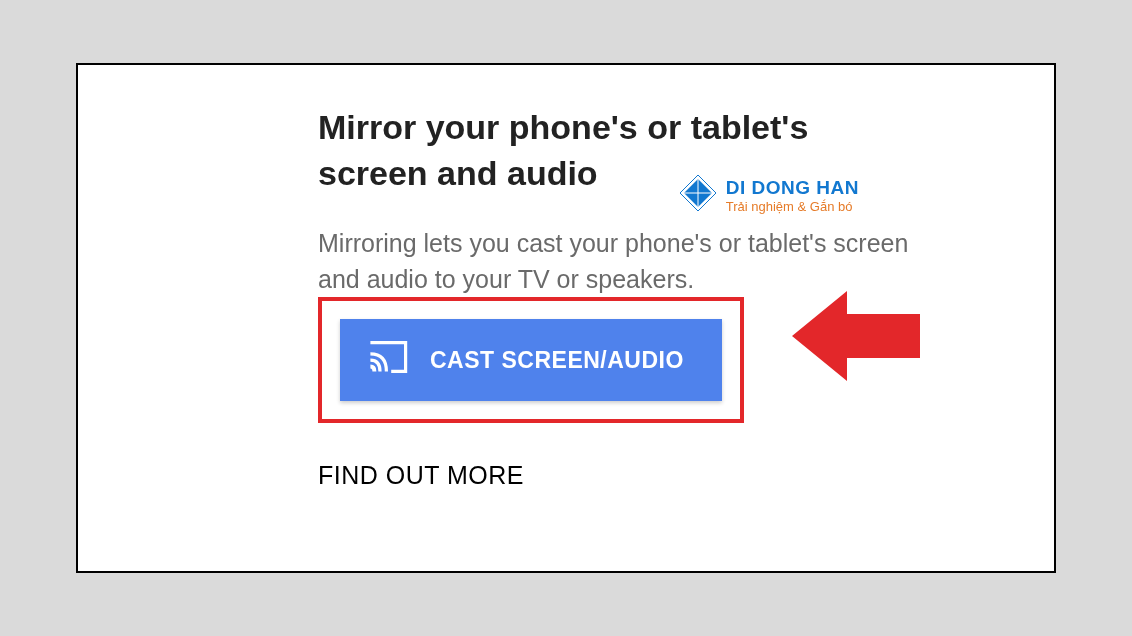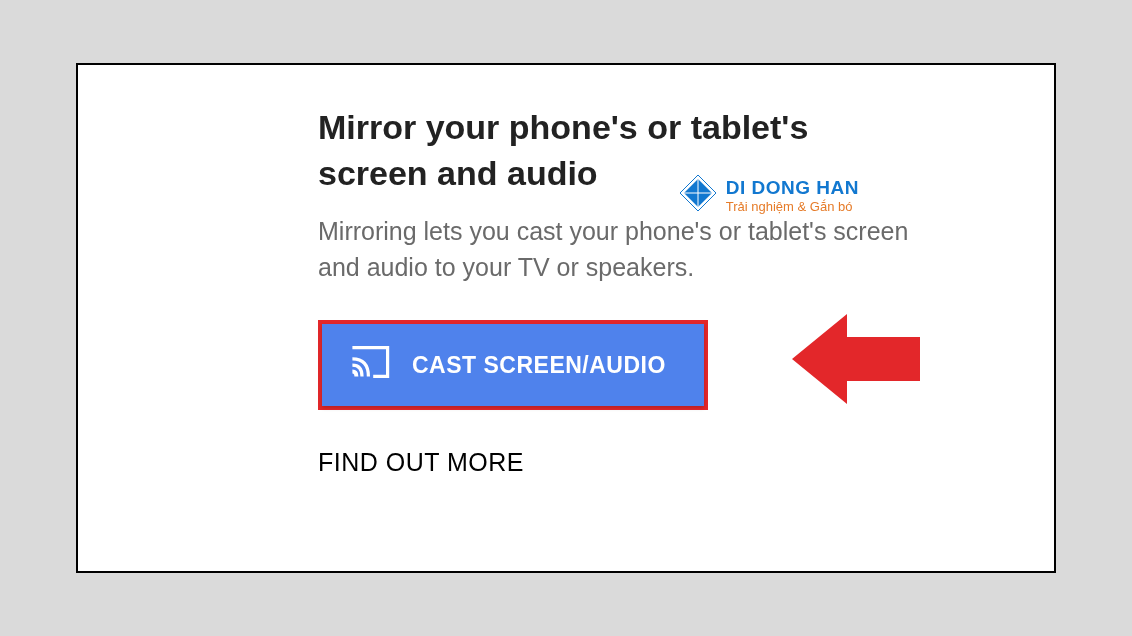--- a/index.html
+++ b/index.html
@@ -30,34 +30,33 @@
     .content {
       padding-left: 190px;
       padding-right: 80px;
     }
     
     .heading {
       font-size: 34px;
       font-weight: bold;
       color: #222222;
       line-height: 1.35;
-      margin-bottom: 16px;
+      margin-bottom: 28px;
     }
     
     .description {
       font-size: 25px;
       color: #6a6a6a;
       line-height: 1.45;
-      margin-bottom: 35px;
     }
     
     .button-wrapper {
       border: 4px solid #e3272a;
       display: inline-block;
-      padding: 0;
+      padding: 18px;
       margin-bottom: 38px;
       position: relative;
     }
     
     .cast-button {
       background-color: #4f82ec;
       border: none;
       color: #ffffff;
       font-size: 23px;
       font-weight: bold;

